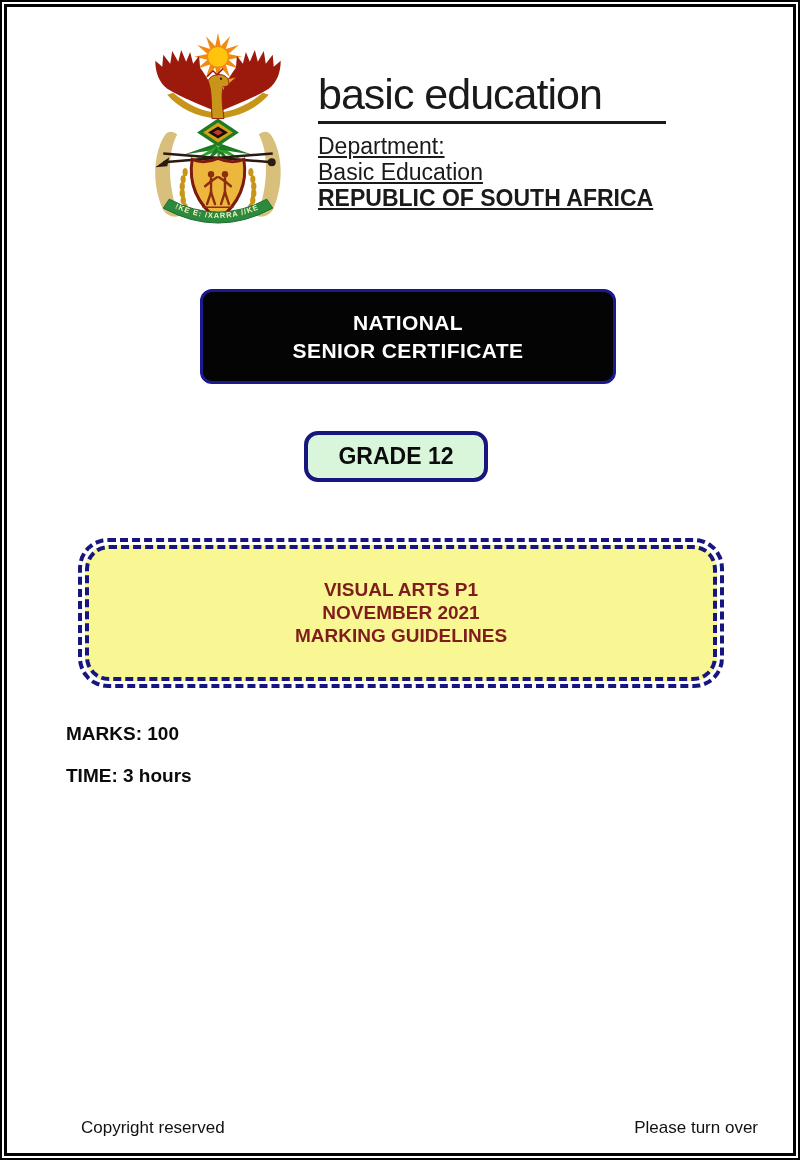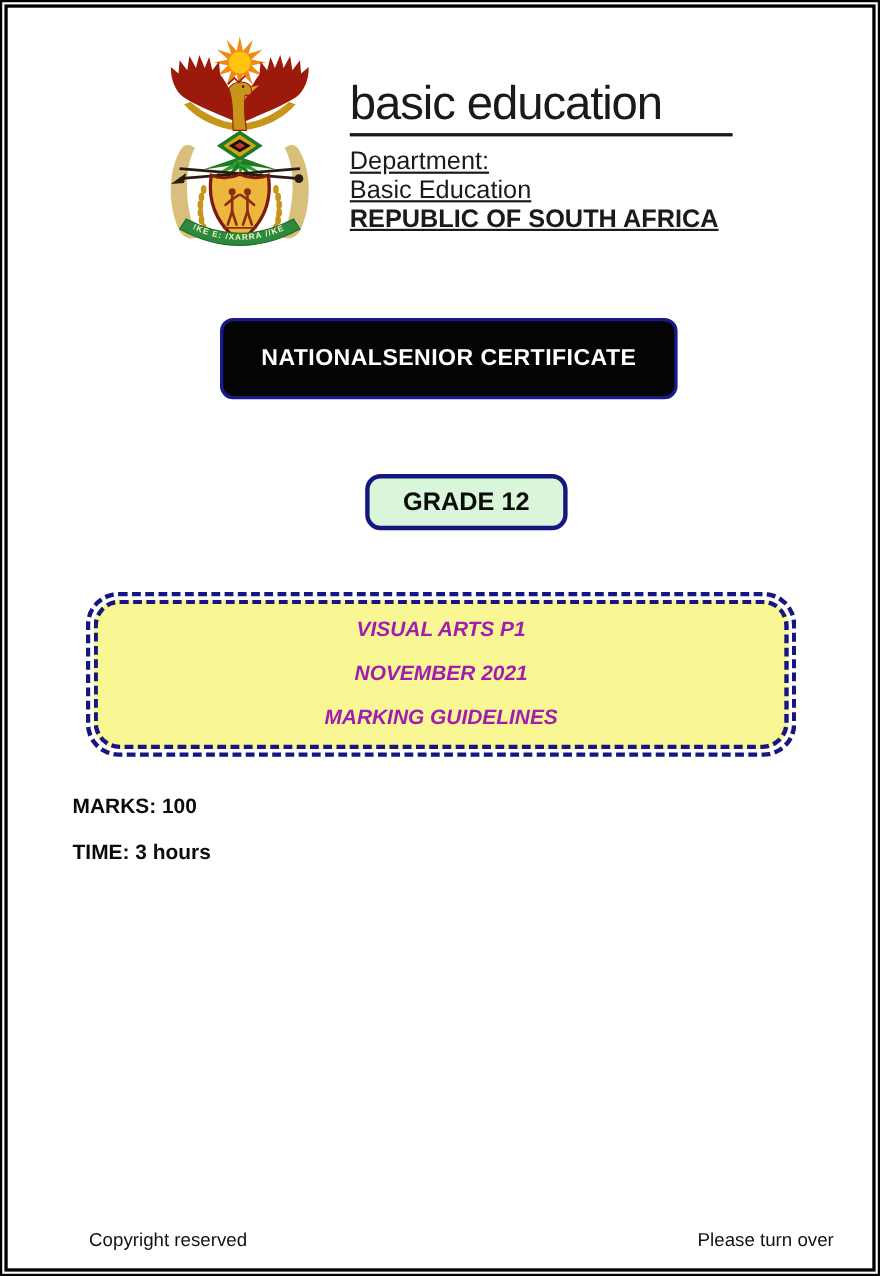--- a/index.html
+++ b/index.html
@@ -11,39 +11,39 @@
 
   
   .logo{left:136px;top:20px;width:150px;height:207px;}
   .header-text{left:311px;top:62px;width:370px;}
   .wordmark{font-size:43px;line-height:50px;font-weight:400;letter-spacing:-1px;color:#1a1a1a;}
   .rule{width:348px;height:3px;background:#1a1a1a;margin:2px 0 9px 0;}
   .dept{font-size:23px;line-height:26px;color:#1a1a1a;text-decoration:underline;}
   .country{font-weight:bold;}
 
   
-  .nsc{left:193px;top:282px;width:416px;height:74px;box-sizing:border-box;
+  .nsc{left:193px;top:282px;width:416px;height:95px;box-sizing:border-box;
        background:#040404;border:3px solid #1A1A8C;border-radius:12px;
-       display:flex;align-items:center;justify-content:center;
+       display:flex;flex-direction:column;align-items:center;justify-content:center;
        color:#fff;font-weight:bold;font-size:21px;line-height:28px;text-align:center;
        letter-spacing:.4px;}
 
   
   .grade{left:297px;top:424px;width:184px;height:51px;box-sizing:border-box;
          background:#D9F5DA;border:4px solid #16167E;border-radius:14px;
          display:flex;align-items:center;justify-content:center;
-         font-weight:bold;font-size:23px;color:#0b0b0b;margin-left:28px;}
+         font-weight:bold;font-size:23px;color:#0b0b0b;}
 
   
   .titlebox{left:71px;top:531px;width:646px;height:150px;box-sizing:border-box;
             border:4px dashed #16167E;border-radius:30px;padding:3px;}
   .titlebox-inner{width:100%;height:100%;box-sizing:border-box;
             border:4px dashed #16167E;border-radius:24px;background:#F8F794;
             display:flex;flex-direction:column;justify-content:space-between;
-            padding:13px 0;text-align:center;font-weight:bold;font-size:19px;color:#a21caf;font-style:italic;}
+            padding:30px 0;text-align:center;font-weight:bold;font-size:19px;color:#7f1d1d;}
 
   .marks{left:35px;top:716px;font-weight:bold;font-size:19px;color:#0b0b0b;margin-left:24px;}
   .marks .line2{margin-top:20px;}
 
   .note{left:0;right:0;top:913px;text-align:center;font-weight:bold;font-size:19px;color:#0b0b0b;}
 
   .footer{left:35px;right:35px;top:1111px;display:flex;justify-content:space-between;
           font-size:17px;color:#111;margin-left:39px;}
 </style>
 </head>

